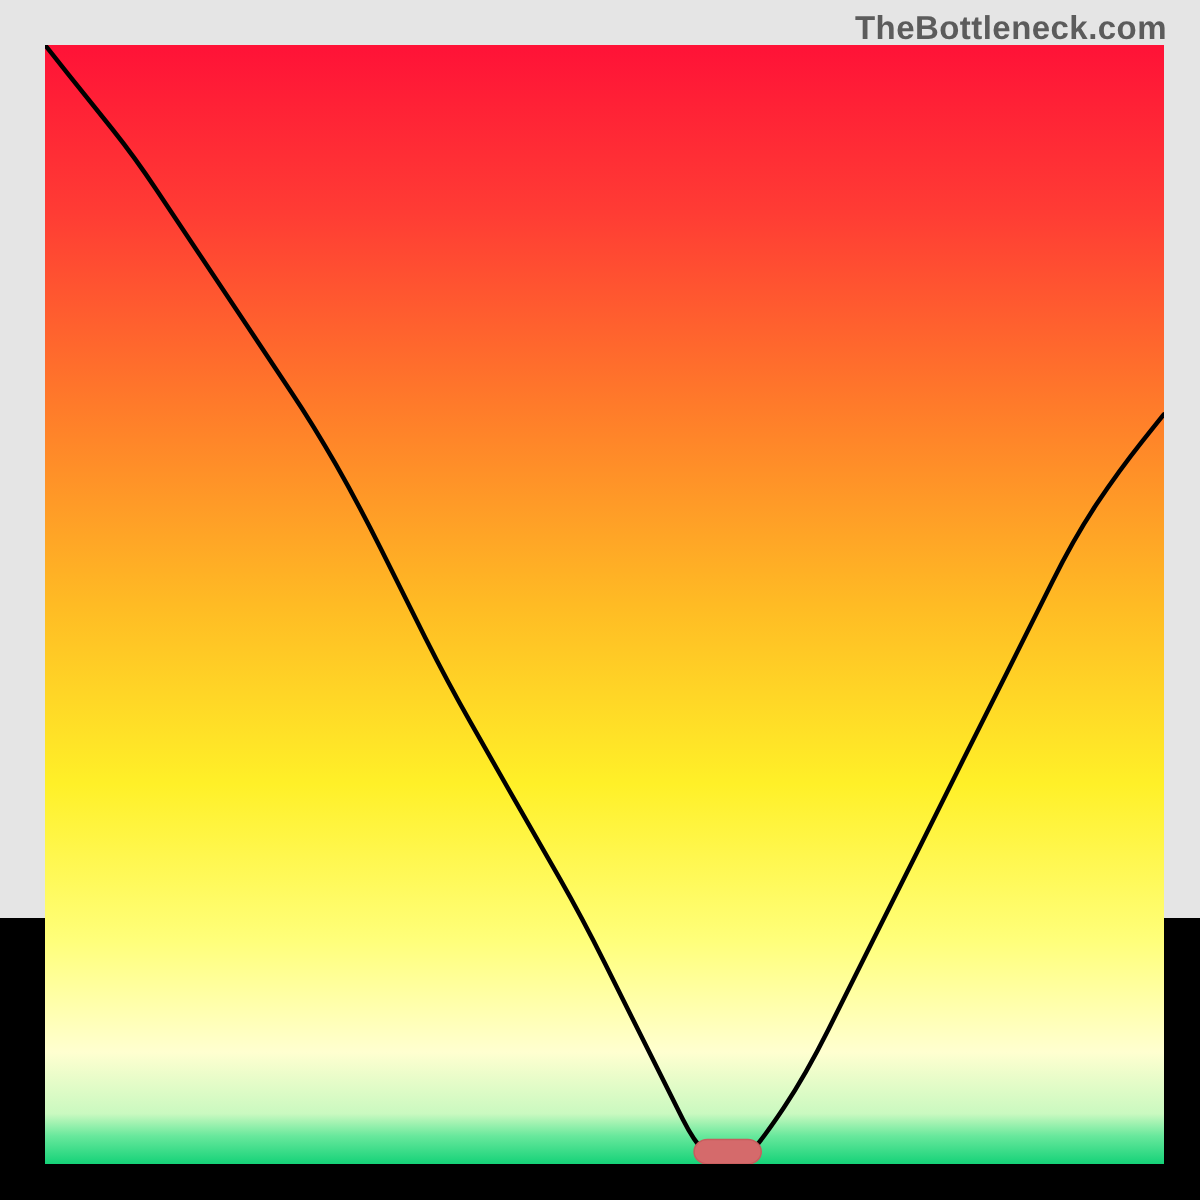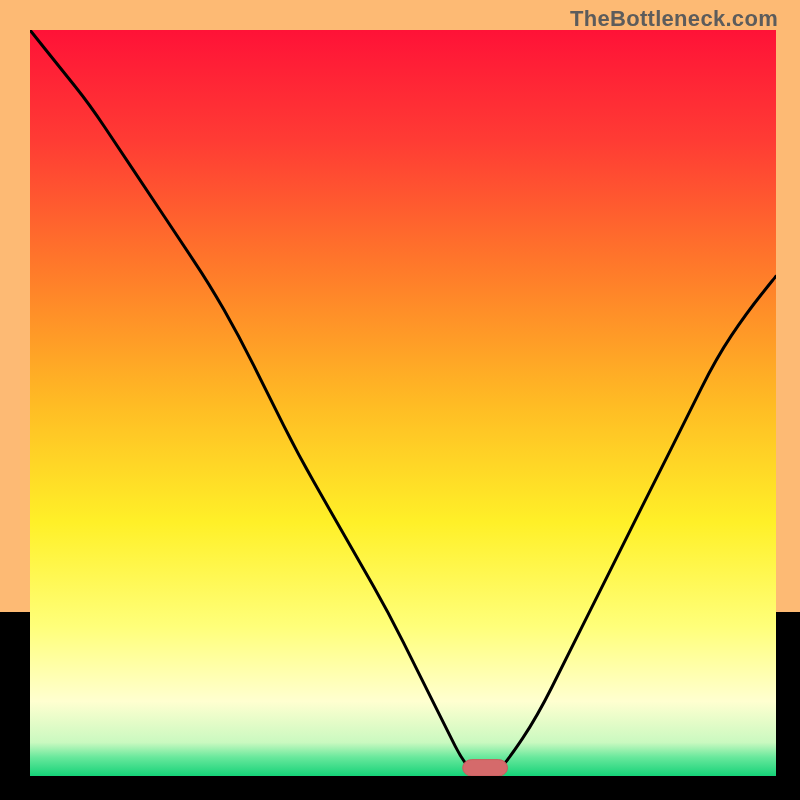--- a/index.html
+++ b/index.html
@@ -8,21 +8,21 @@
     width: 800px;
     height: 800px;
     background: #000;
     font-family: Arial, Helvetica, sans-serif;
     overflow: hidden;
   }
   .root {
     position: relative;
     width: 800px;
     height: 612px;
-    background: #fdba74;
+    background: #e5e5e5;
     text-align: right;
   }
   .watermark {
     position: absolute;
     top: 6px;
     right: 22px;
     font-size: 22px;
     font-weight: 600;
     color: #5c5c5c;
     letter-spacing: 0.3px;

